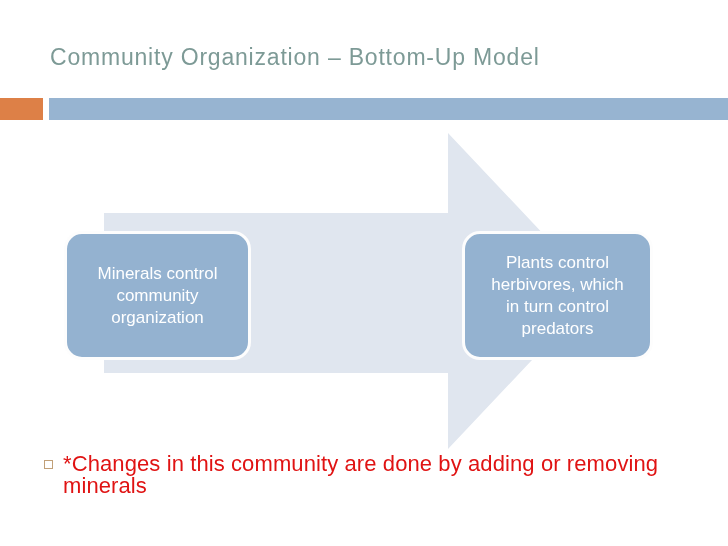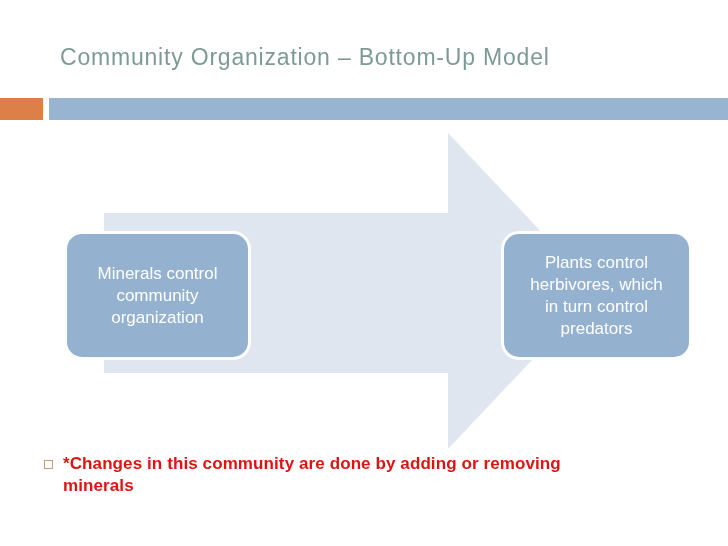--- a/index.html
+++ b/index.html
@@ -10,21 +10,21 @@
   }
   .slide {
     position: relative;
     width: 728px;
     height: 546px;
     background: #ffffff;
     overflow: hidden;
   }
   .title {
     position: absolute;
-    left: 60px;
+    left: 50px;
     top: 44px;
     margin: 0;
     font-size: 23px;
     font-weight: 400;
     letter-spacing: 0.8px;
     color: #7d9a96;
     white-space: nowrap;
   }
   .bar-orange {
     position: absolute;
@@ -63,43 +63,43 @@
     text-align: center;
   }
   .step-box .box-label {
     color: #ffffff;
     font-size: 17px;
     line-height: 22px;
     white-space: pre-line;
   }
   .box-1 { left: 64px;  width: 187px; }
   .box-2 { left: 262px; width: 190px; }
-  .box-3 { left: 462px; width: 191px; margin-left: 39px; }
+  .box-3 { left: 462px; width: 191px; }
   .footnote {
     position: absolute;
     left: 44px;
     top: 453px;
     width: 640px;
   }
   .bullet-square {
     position: absolute;
     left: 0;
     top: 7px;
     width: 9px;
     height: 9px;
     border: 1.5px solid #c1a078;
     background: #ffffff;
     box-sizing: border-box;
     display: inline-block;
   }
   .footnote-text {
     margin: 0 0 0 19px;
     color: #e01313;
-    font-size: 17px;
-    font-weight: 700;
+    font-size: 22px;
+    font-weight: 400;
     line-height: 21.5px;
     white-space: pre-line;
     letter-spacing: 0.1px;
   }
 </style>
 </head>
 <body>
 
 <div class="slide">
 

